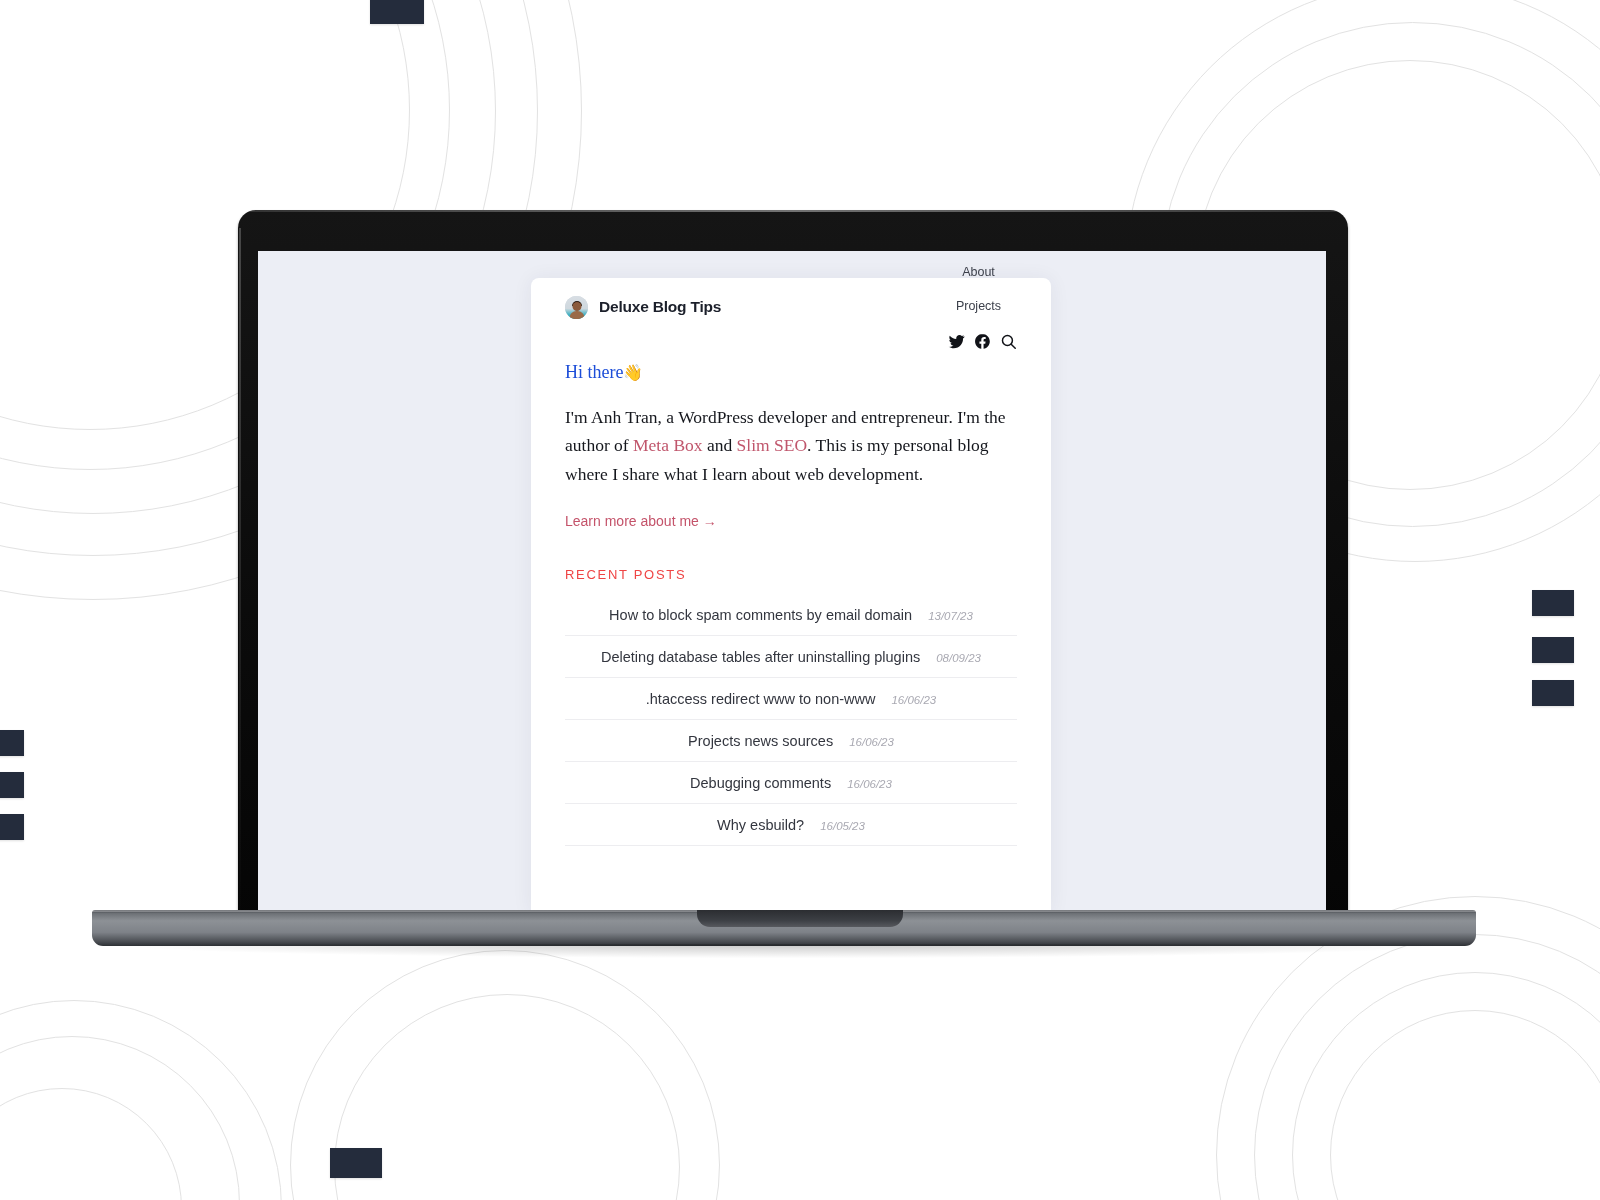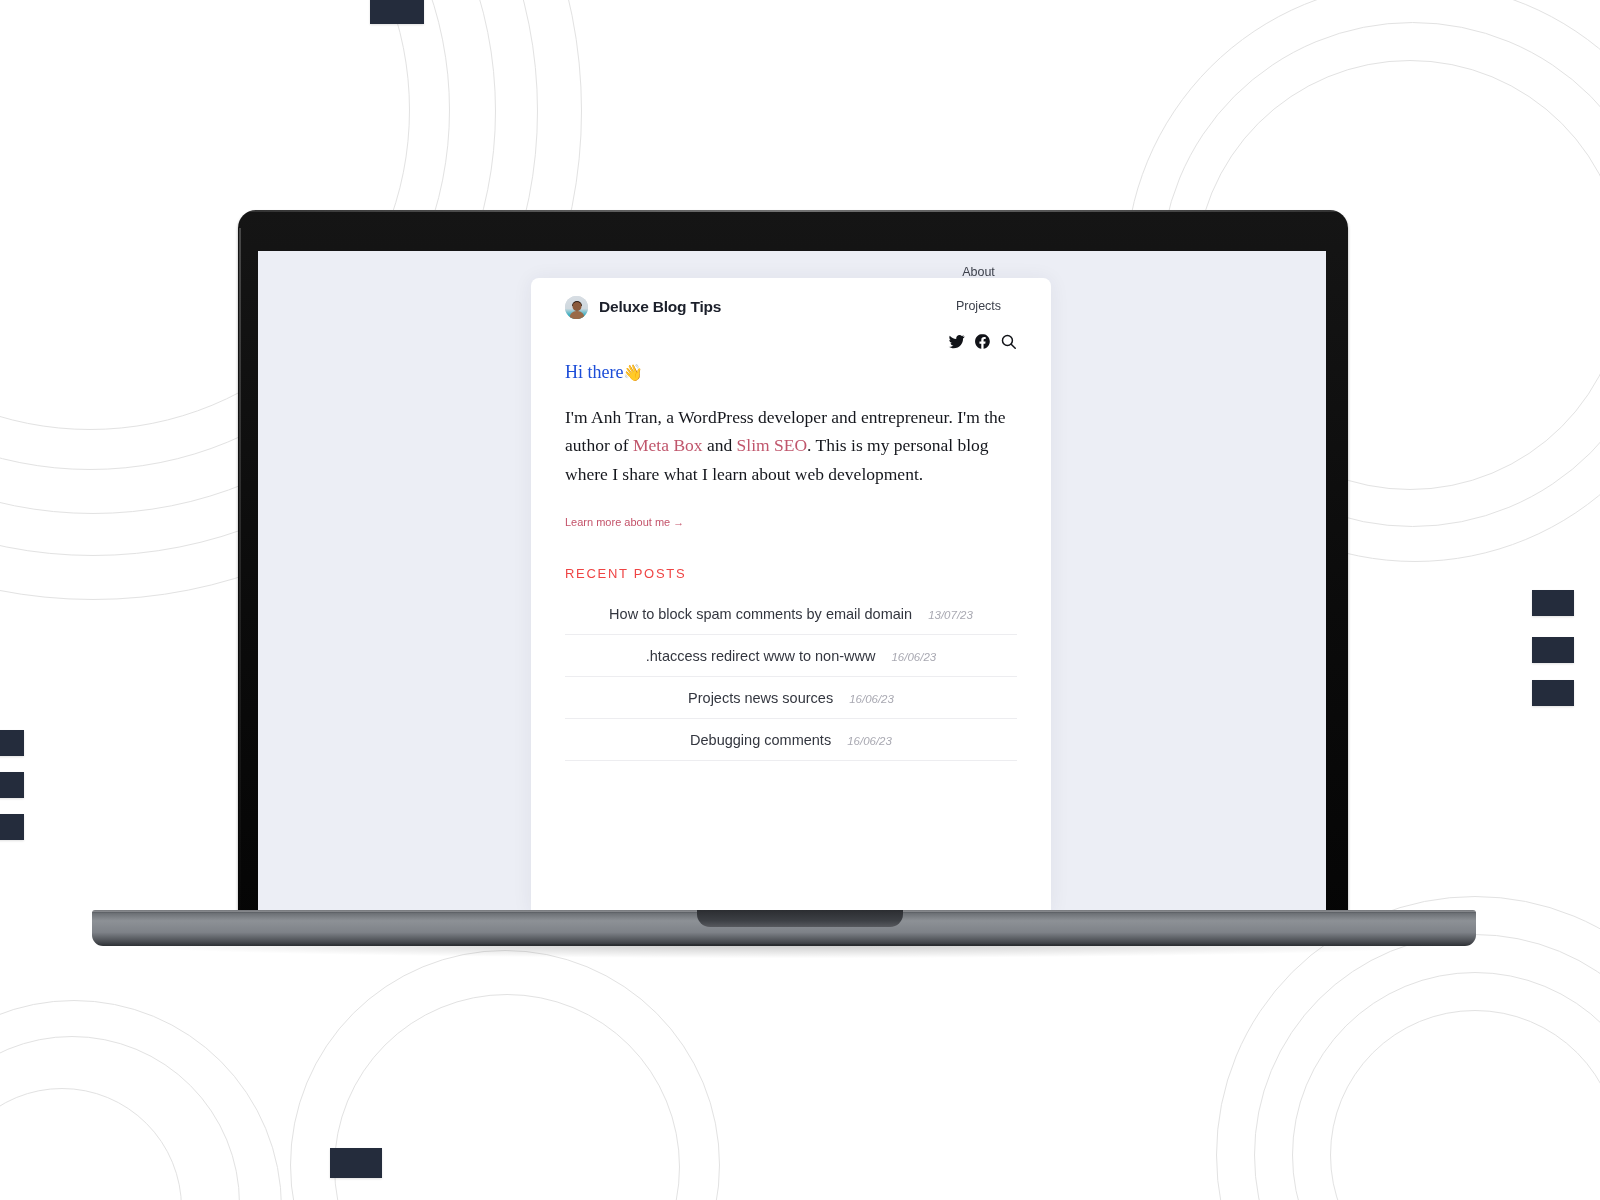--- a/index.html
+++ b/index.html
@@ -125,21 +125,21 @@
 
   .intro {
     font-family:"Liberation Serif", serif;
     font-size:17.5px; line-height:1.62; color:#15171d;
     margin-bottom:24px;
   }
   .intro a { color:#c0566c; text-decoration:none; cursor:pointer;text-align:right; }
 
   .learn-more {
     display:inline-block;
-    font-size:11px; color:#c4536a; text-decoration:none;
+    font-size:14px; color:#c4536a; text-decoration:none;
     margin-bottom:38px; cursor:pointer;
   }
 
   .section-label {
     font-size:13px; letter-spacing:1.7px; color:#ef4444;
     text-transform:uppercase; margin-bottom:12px;
   }
 
   .post-row {
     display:flex; align-items:baseline; justify-content:center;
@@ -239,30 +239,38 @@
             <a class="learn-more">Learn more about me →</a>
 
             <div class="section-label">RECENT POSTS</div>
 
             <div>
               <div class="post-row">
                 <span class="post-title">How to block spam comments by email domain</span>
                 <span class="post-date">13/07/23</span>
               </div>
               <div class="post-row">
+                <span class="post-title">Deleting database tables after uninstalling plugins</span>
+                <span class="post-date">08/09/23</span>
+              </div>
+              <div class="post-row">
                 <span class="post-title">.htaccess redirect www to non-www</span>
                 <span class="post-date">16/06/23</span>
               </div>
               <div class="post-row">
                 <span class="post-title">Projects news sources</span>
                 <span class="post-date">16/06/23</span>
               </div>
               <div class="post-row">
                 <span class="post-title">Debugging comments</span>
                 <span class="post-date">16/06/23</span>
+              </div>
+              <div class="post-row">
+                <span class="post-title">Why esbuild?</span>
+                <span class="post-date">16/05/23</span>
               </div>
             </div>
 
           </div>
         </div>
 
       </div>
     </div>
 
     <div class="base"></div>

